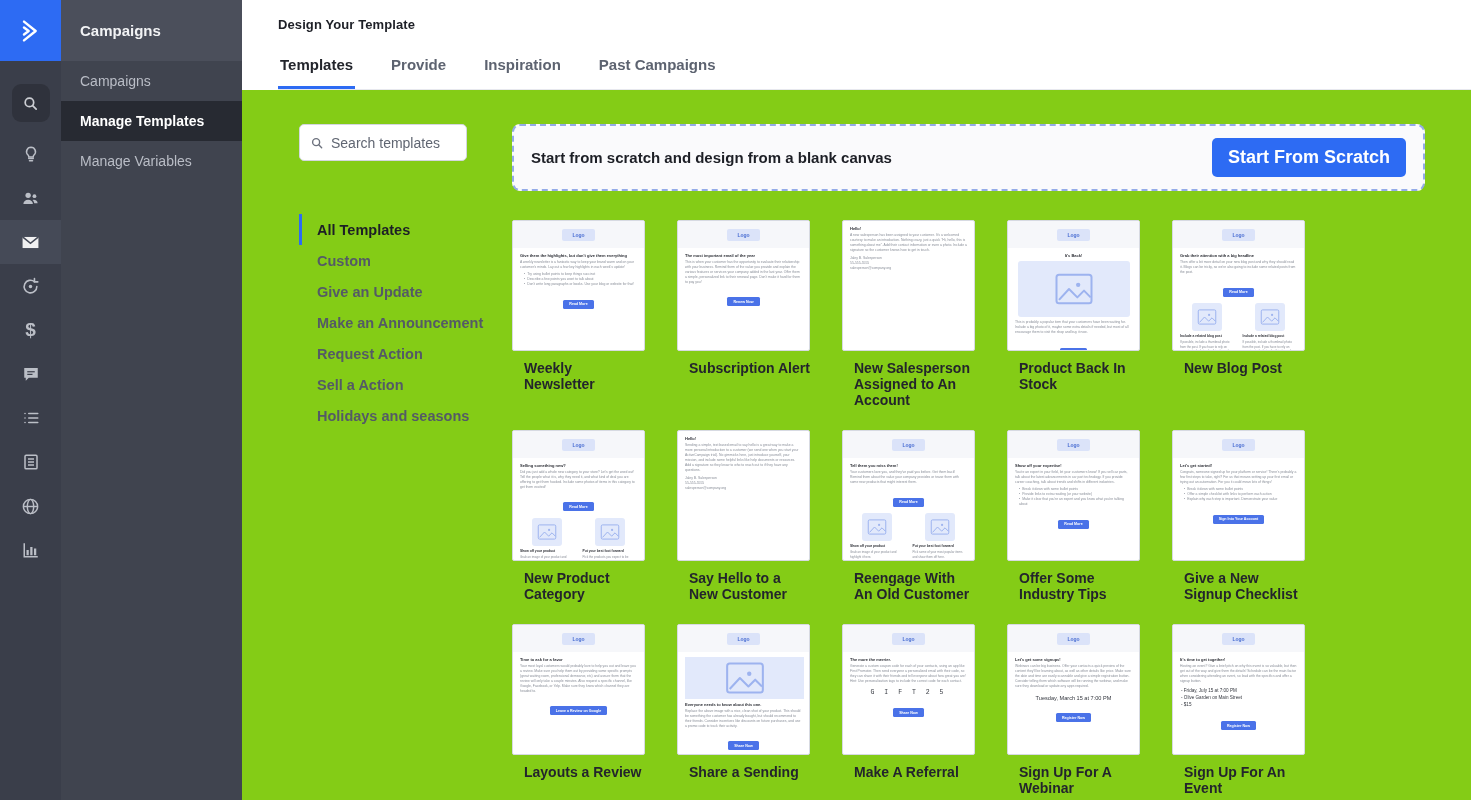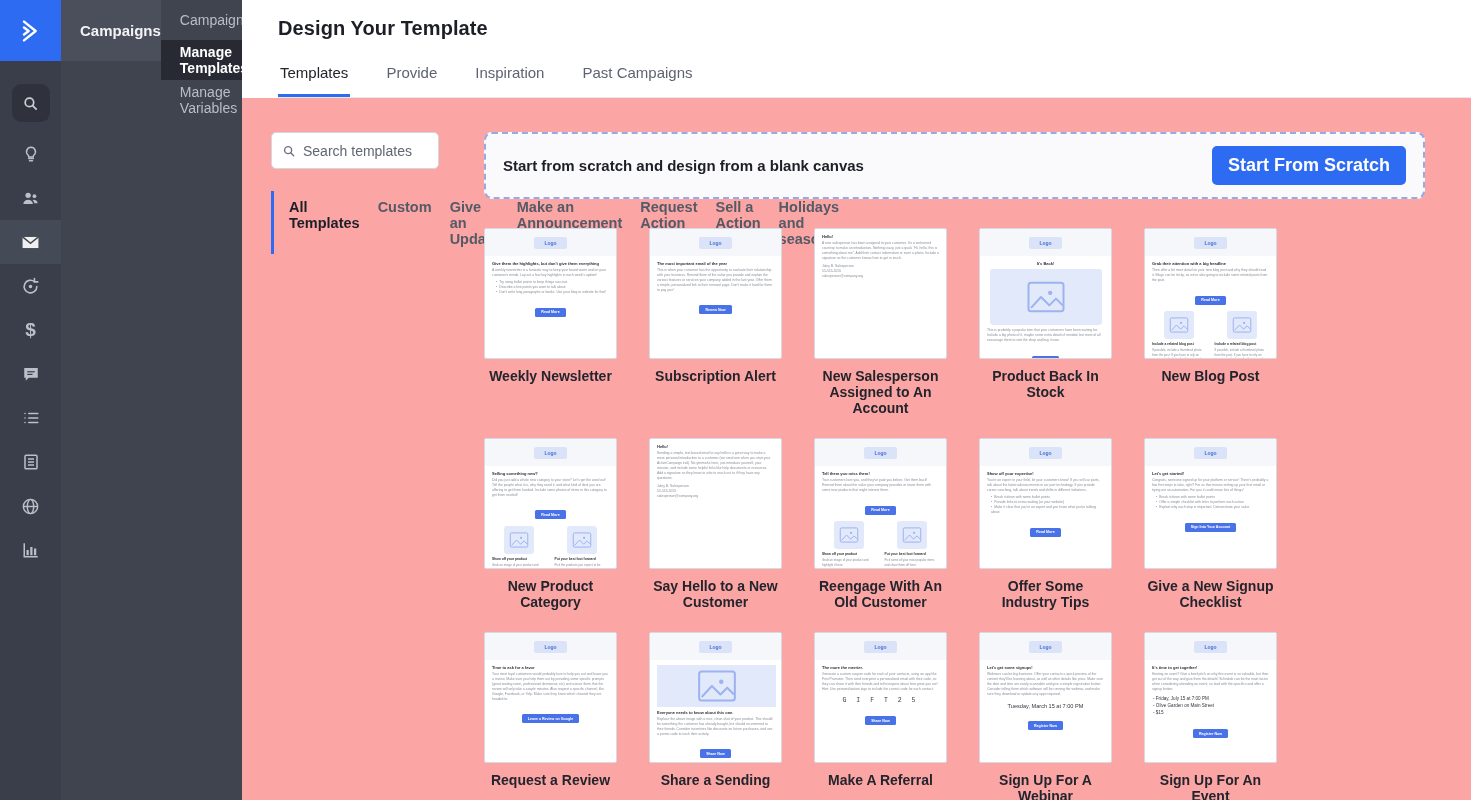--- a/index.html
+++ b/index.html
@@ -13,63 +13,63 @@
   .rail-logo { width:61px; height:61px; background:#2d6bf3; display:flex; align-items:center; justify-content:center; cursor:pointer; }
   .rail-items { display:flex; flex-direction:column; align-items:center; padding-top:13px; }
   .rail-item { width:61px; height:44px; display:flex; align-items:center; justify-content:center; cursor:pointer; }
   .rail-item svg, .rail-item span { opacity:.92; }
   .rail-item.active { background:#454a57; }
   .rail-search-tile { width:38px; height:38px; background:#2f323b; border-radius:9px; display:flex; align-items:center; justify-content:center; }
   .rail-item.search-row { height:58px; }
   .dollar { color:#c7cad2; font-size:19px; font-weight:bold; }
 
   
-  .sidebar { width:181px; background:#40444f; flex-shrink:0; display:flex; flex-direction:row; }
+  .sidebar { width:181px; background:#40444f; flex-shrink:0; display:flex; flex-direction:column; }
   .sidebar-header { height:61px; background:#4b4f5b; color:#f2f3f5; font-size:15px; font-weight:bold;
     display:flex; align-items:center; padding-left:19px; }
   .sidebar-item { height:40px; display:flex; align-items:center; padding-left:19px;
     color:#b9bdc6; font-size:14px; cursor:pointer; }
   .sidebar-item.active { background:#272a32; color:#fff; font-weight:bold; }
 
   
   .main { flex:1; display:flex; flex-direction:column; background:#fff; }
   .main-header { padding:17px 0 0 36px; background:#fff; }
-  .page-title { font-size:20px; font-weight:bold; color:#1d1f26; letter-spacing:.1px; }
+  .page-title { font-size:13px; font-weight:bold; color:#1d1f26; letter-spacing:.1px; }
   .tabs { display:flex; gap:34px; margin-top:24px; border-bottom:1px solid #e7e8ee; padding-left:0; }
-  .tab { font-size:15px; font-weight:normal; color:#5d6370; padding:0 2px 13px 2px; cursor:pointer;
+  .tab { font-size:15px; font-weight:bold; color:#5d6370; padding:0 2px 13px 2px; cursor:pointer;
     border-bottom:3px solid transparent; }
   .tab.active { color:#23252c; border-bottom-color:#2d6bf3; }
 
-  .content { flex:1; display:flex; background:#fca5a5; padding:34px 0 0 20px; overflow:hidden; }
+  .content { flex:1; display:flex; background:#84cc16; padding:34px 0 0 48px; overflow:hidden; }
 
   
   .filter-col { width:222px; flex-shrink:0; padding-left:9px; }
   .search-box { width:168px; height:37px; background:#fff; border:1px solid #d3d6df; border-radius:5px;
     display:flex; align-items:center; padding:0 10px; gap:7px; }
   .search-box input { border:none; outline:none; width:125px; font-size:14px; color:#3a3f4a; background:transparent;
     font-family:"Liberation Sans", sans-serif; }
   .search-box input::placeholder { color:#606672; }
-  .cat-list { margin-top:22px; display:flex; flex-direction:row; gap:0; }
+  .cat-list { margin-top:53px; display:flex; flex-direction:column; gap:0; }
   .cat-item { font-size:14.5px; font-weight:bold; color:#545a66; padding:7.5px 0 7.5px 15px;
     border-left:3px solid transparent; cursor:pointer; line-height:16px; }
   .cat-item.active { color:#1d1f26; border-left-color:#2d6bf3; }
 
   
   .right-col { flex:1; padding-right:46px; }
   .banner { height:67px; border:2px dashed #94abe8; border-radius:8px; display:flex; align-items:center;
     justify-content:space-between; padding:0 17px 0 17px; background:#fafafc; }
   .banner-text { font-size:15px; font-weight:bold; color:#1d1f26; }
   .btn-primary { background:#2d6bf3; color:#fff; font-size:18px; font-weight:bold; border:none;
     border-radius:5px; padding:9px 16px; cursor:pointer; font-family:"Liberation Sans", sans-serif; }
 
   .grid { margin-top:29px; display:flex; flex-wrap:wrap; column-gap:32px; row-gap:22px; }
   .card { width:133px; cursor:pointer; }
   .card-preview { width:133px; height:131px; background:#fff; border:1px solid #d7dae2; border-radius:2px;
     overflow:hidden; font-family:"Liberation Sans", sans-serif; }
-  .card-label { margin-top:9px; text-align:center; font-size:14px; font-weight:bold; color:#23252c; line-height:16px; }
+  .card-label { margin-top:9px; text-align:left; font-size:14px; font-weight:bold; color:#23252c; line-height:16px;margin-left:12px; }
 
   
   .pv-logostrip { height:27px; background:#f6f7fa; display:flex; align-items:center; justify-content:center; }
   .pv-logopill { background:#dbe3f9; color:#4a6ed2; font-size:5px; font-weight:bold; padding:3px 10px; border-radius:2px; }
   .pv-body { padding:5px 7px 4px 7px; }
   .pv-h { font-size:4px; font-weight:bold; color:#2c2e35; margin-bottom:2px; line-height:1.3; }
   .pv-p { font-size:3.4px; color:#8a8f99; line-height:1.45; margin-bottom:2px; }
   .pv-ul { list-style:none; margin:2px 0 2px 4px; }
   .pv-ul li { font-size:3.4px; color:#8a8f99; line-height:1.5; }
   .pv-ul li::before { content:"•"; margin-right:2px; color:#8a8f99; }
@@ -467,21 +467,21 @@
               <div class="card-preview">
                 <div class="pv-logostrip">
                   <span class="pv-logopill">Logo</span>
                 </div>
                 <div class="pv-body">
                   <div class="pv-h">Time to ask for a favor</div>
                   <div class="pv-p">Your most loyal customers would probably love to help you out and leave you a review. Make sure you help them out by providing some specific prompts (great waiting room, professional demeanor, etc) and assure them that the review will only take a couple minutes. Also request a specific channel, like Google, Facebook, or Yelp. Make sure they know which channel they are headed to.</div>
                   <div class="pv-btnrow"><span class="pv-btn">Leave a Review on Google</span></div>
                 </div>
               </div>
-              <div class="card-label">Request a Review</div>
+              <div class="card-label">Layouts a Review</div>
             </div>
             <div class="card">
               <div class="card-preview">
                 <div class="pv-logostrip">
                   <span class="pv-logopill">Logo</span>
                 </div>
                 <div class="pv-body">
                   <div class="pv-img wide">
                     <svg width="46" height="34" viewBox="0 0 48 40" fill="none" stroke="#9db3ef" stroke-width="2.4" stroke-linejoin="round">
      <rect x="3" y="3" width="42" height="34" rx="3"></rect>

